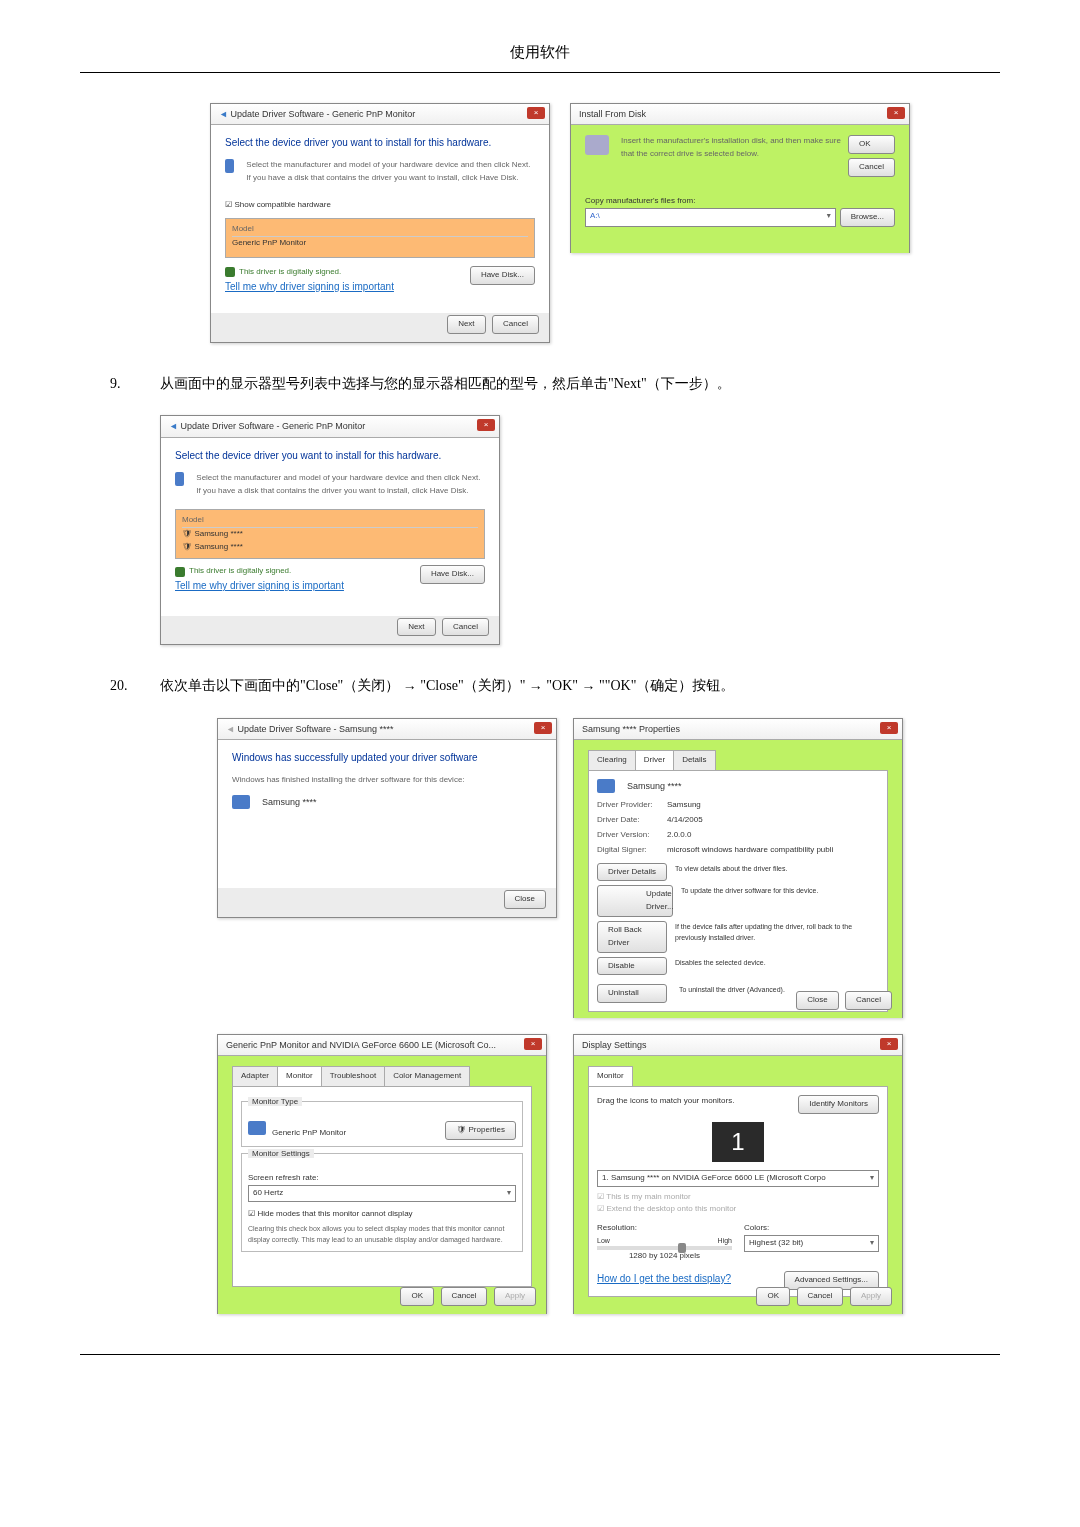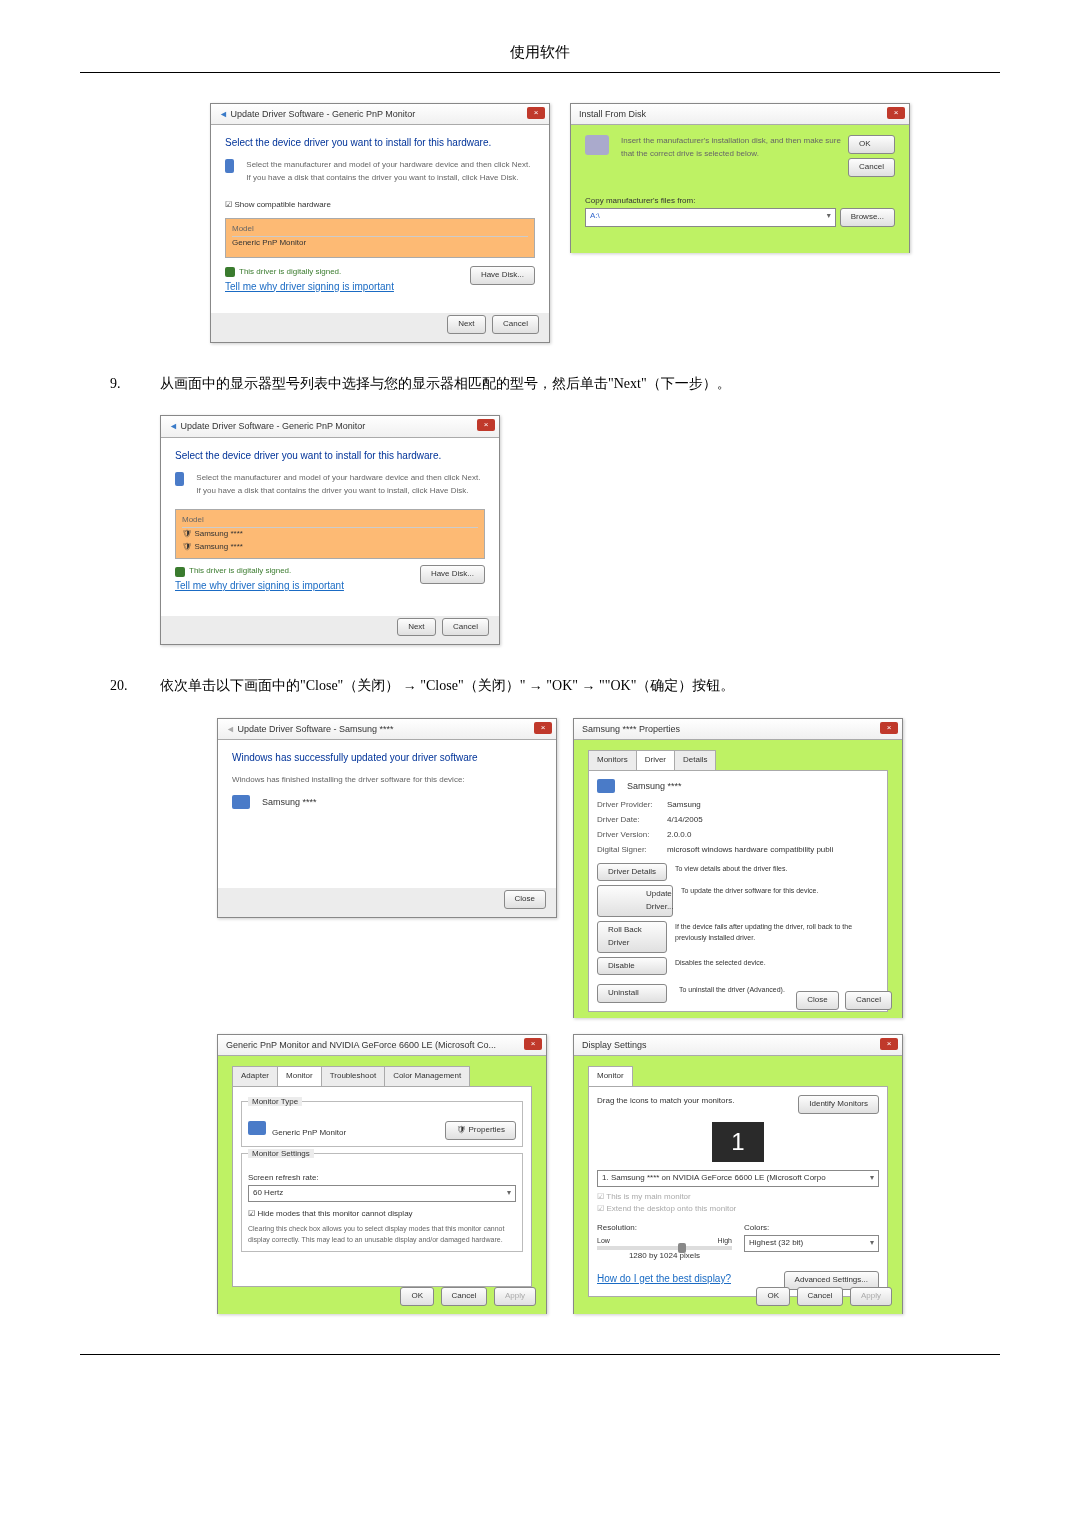--- a/index.html
+++ b/index.html
@@ -296,21 +296,21 @@
     </div>
   </div>
 
   <div class="dialog dialog-props">
     <div class="titlebar">
       <span>Samsung **** Properties</span>
       <div class="close-x">×</div>
     </div>
     <div class="dlg-body gray" style="height:calc(100% - 20px);">
       <div class="tabs">
-        <div class="tab">Monitors</div>
+        <div class="tab">Clearing</div>
         <div class="tab active">Driver</div>
         <div class="tab">Details</div>
       </div>
       <div style="background:#fff;border:1px solid #aaa;border-top:none;padding:8px;">
         <div style="display:flex;gap:6px;margin-bottom:6px;">
           <span class="icon-mon"></span>
           <span style="font-size:9px;">Samsung ****</span>
         </div>
         <div class="field-row">
             <span class="lbl">Driver Provider:</span>

